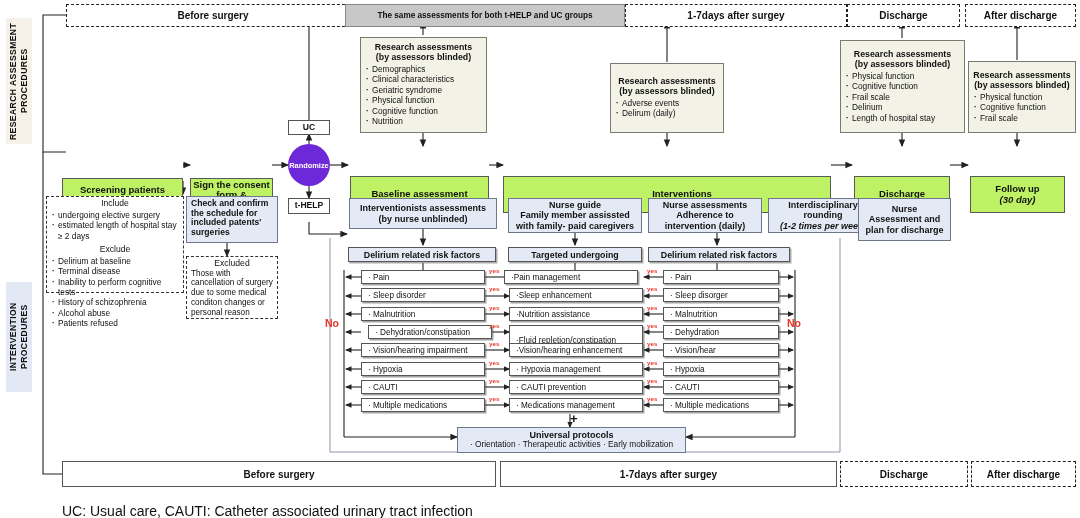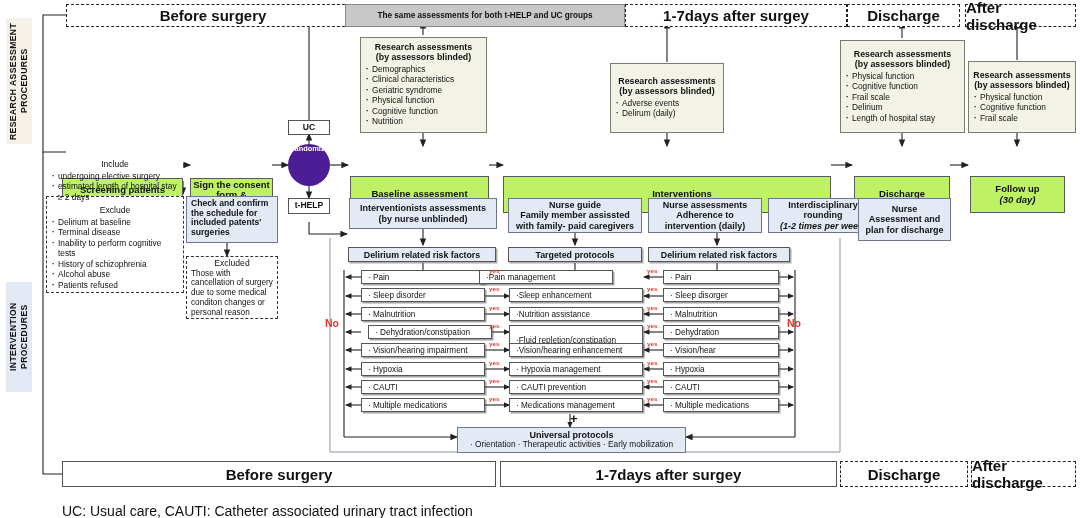--- a/index.html
+++ b/index.html
@@ -23,27 +23,27 @@
   .ital{font-style:italic;}
 
   
   .rail{position:absolute;display:flex;align-items:center;justify-content:center;}
   .rail span{writing-mode:vertical-rl;transform:rotate(180deg);font-weight:bold;
              font-size:8.6px;letter-spacing:.4px;text-align:center;line-height:1.25;}
   #rail-research{background:#f6f2ea;}
   #rail-intervention{background:#e3e9f4;}
 
   
-  #randomize{position:absolute;border-radius:50%;background:#4c1d95;color:#fff;
-             display:flex;align-items:flex-start;justify-content:center;font-weight:bold;
+  #randomize{position:absolute;border-radius:50%;background:#6d28d9;color:#fff;
+             display:flex;align-items:center;justify-content:center;font-weight:bold;
              font-size:7.4px;}
 
   
   .tl{position:absolute;display:flex;align-items:center;justify-content:center;
-      font-weight:bold;font-size:15px;box-sizing:border-box;}
+      font-weight:bold;font-size:10px;box-sizing:border-box;}
   .tl-dash{border:1px dashed #222;background:#fff;}
   .tl-solid{border:1px solid #555;background:#fff;}
   .tl-gray{border:1px solid #888;background:#c8c8c8;font-size:8.2px;}
 
   
   .rowbox{position:absolute;box-sizing:border-box;background:#fff;border:1px solid #555;
           font-size:8.2px;display:flex;align-items:center;padding-left:6px;}
   .rowbox.sh{box-shadow:1.5px 1.5px 0 rgba(90,90,90,.55);}
   .colhdr{position:absolute;box-sizing:border-box;background:#e4eaf5;border:1px solid #555;
           font-weight:bold;font-size:8.8px;display:flex;align-items:center;
@@ -294,21 +294,21 @@
 
   <div class="box gray" style="left:854px;top:146px;width:96px;height:37px;">
     <div>Discharge</div>
   </div>
 
   <div class="box gray" style="left:970px;top:146px;width:95px;height:37px;">
     <div>Follow up</div>
     <div class="ital">(30 day)</div>
   </div>
 
-  <div class="box dash" style="left:46px;top:196px;width:138px;height:97px;align-items:flex-start;justify-content:flex-end;">
+  <div class="box dash" style="left:46px;top:196px;width:138px;height:97px;align-items:flex-start;justify-content:flex-start;">
     <div class="inner">
       <div class="ttl">Include</div>
       <ul>
         <li>undergoing elective surgery</li>
         <li>estimated length of hospital stay ≥ 2 days</li>
       </ul>
       <div class="ttl" style="margin-top:4px;">Exclude</div>
       <ul>
         <li>Delirium at baseline</li>
         <li>Terminal disease</li>
@@ -358,21 +358,21 @@
   <div class="box blue" style="left:858px;top:198px;width:93px;height:43px;">
     <div>Nurse</div>
     <div>Assessment and</div>
     <div>plan for discharge</div>
   </div>
 
   <div class="colhdr" style="left:348px;top:247px;width:148px;height:15px;">
     <span>Delirium related risk factors</span>
   </div>
   <div class="colhdr" style="left:508px;top:247px;width:134px;height:15px;">
-    <span>Targeted protocols</span>
+    <span>Targeted undergoing</span>
   </div>
   <div class="colhdr" style="left:648px;top:247px;width:142px;height:15px;">
     <span>Delirium related risk factors</span>
   </div>
 
   <div class="rowbox sh" style="left:361px;top:270px;width:124px;height:14px;">
     <span>· Pain</span>
     </div>
   <div class="rowbox sh" style="left:361px;top:288px;width:124px;height:14px;">
     <span>· Sleep disorder</span>
@@ -389,21 +389,21 @@
   <div class="rowbox sh" style="left:361px;top:362px;width:124px;height:14px;">
     <span>· Hypoxia</span>
     </div>
   <div class="rowbox sh" style="left:361px;top:380px;width:124px;height:14px;">
     <span>· CAUTI</span>
     </div>
   <div class="rowbox sh" style="left:361px;top:398px;width:124px;height:14px;">
     <span>· Multiple medications</span>
     </div>
 
-  <div class="rowbox sh" style="left:479px;top:270px;width:134px;height:14px;align-items:center;">
+  <div class="rowbox sh" style="left:504px;top:270px;width:134px;height:14px;align-items:center;">
     <span>·Pain management</span>
     </div>
   <div class="rowbox sh" style="left:509px;top:288px;width:134px;height:14px;">
     <span>·Sleep enhancement</span>
     </div>
   <div class="rowbox sh" style="left:509px;top:307px;width:134px;height:14px;">
     <span>·Nutrition assistance</span>
     </div>
   <div class="rowbox sh" style="left:509px;top:325px;width:134px;height:30px;">
     <span>·Fluid repletion/constipation</span>

